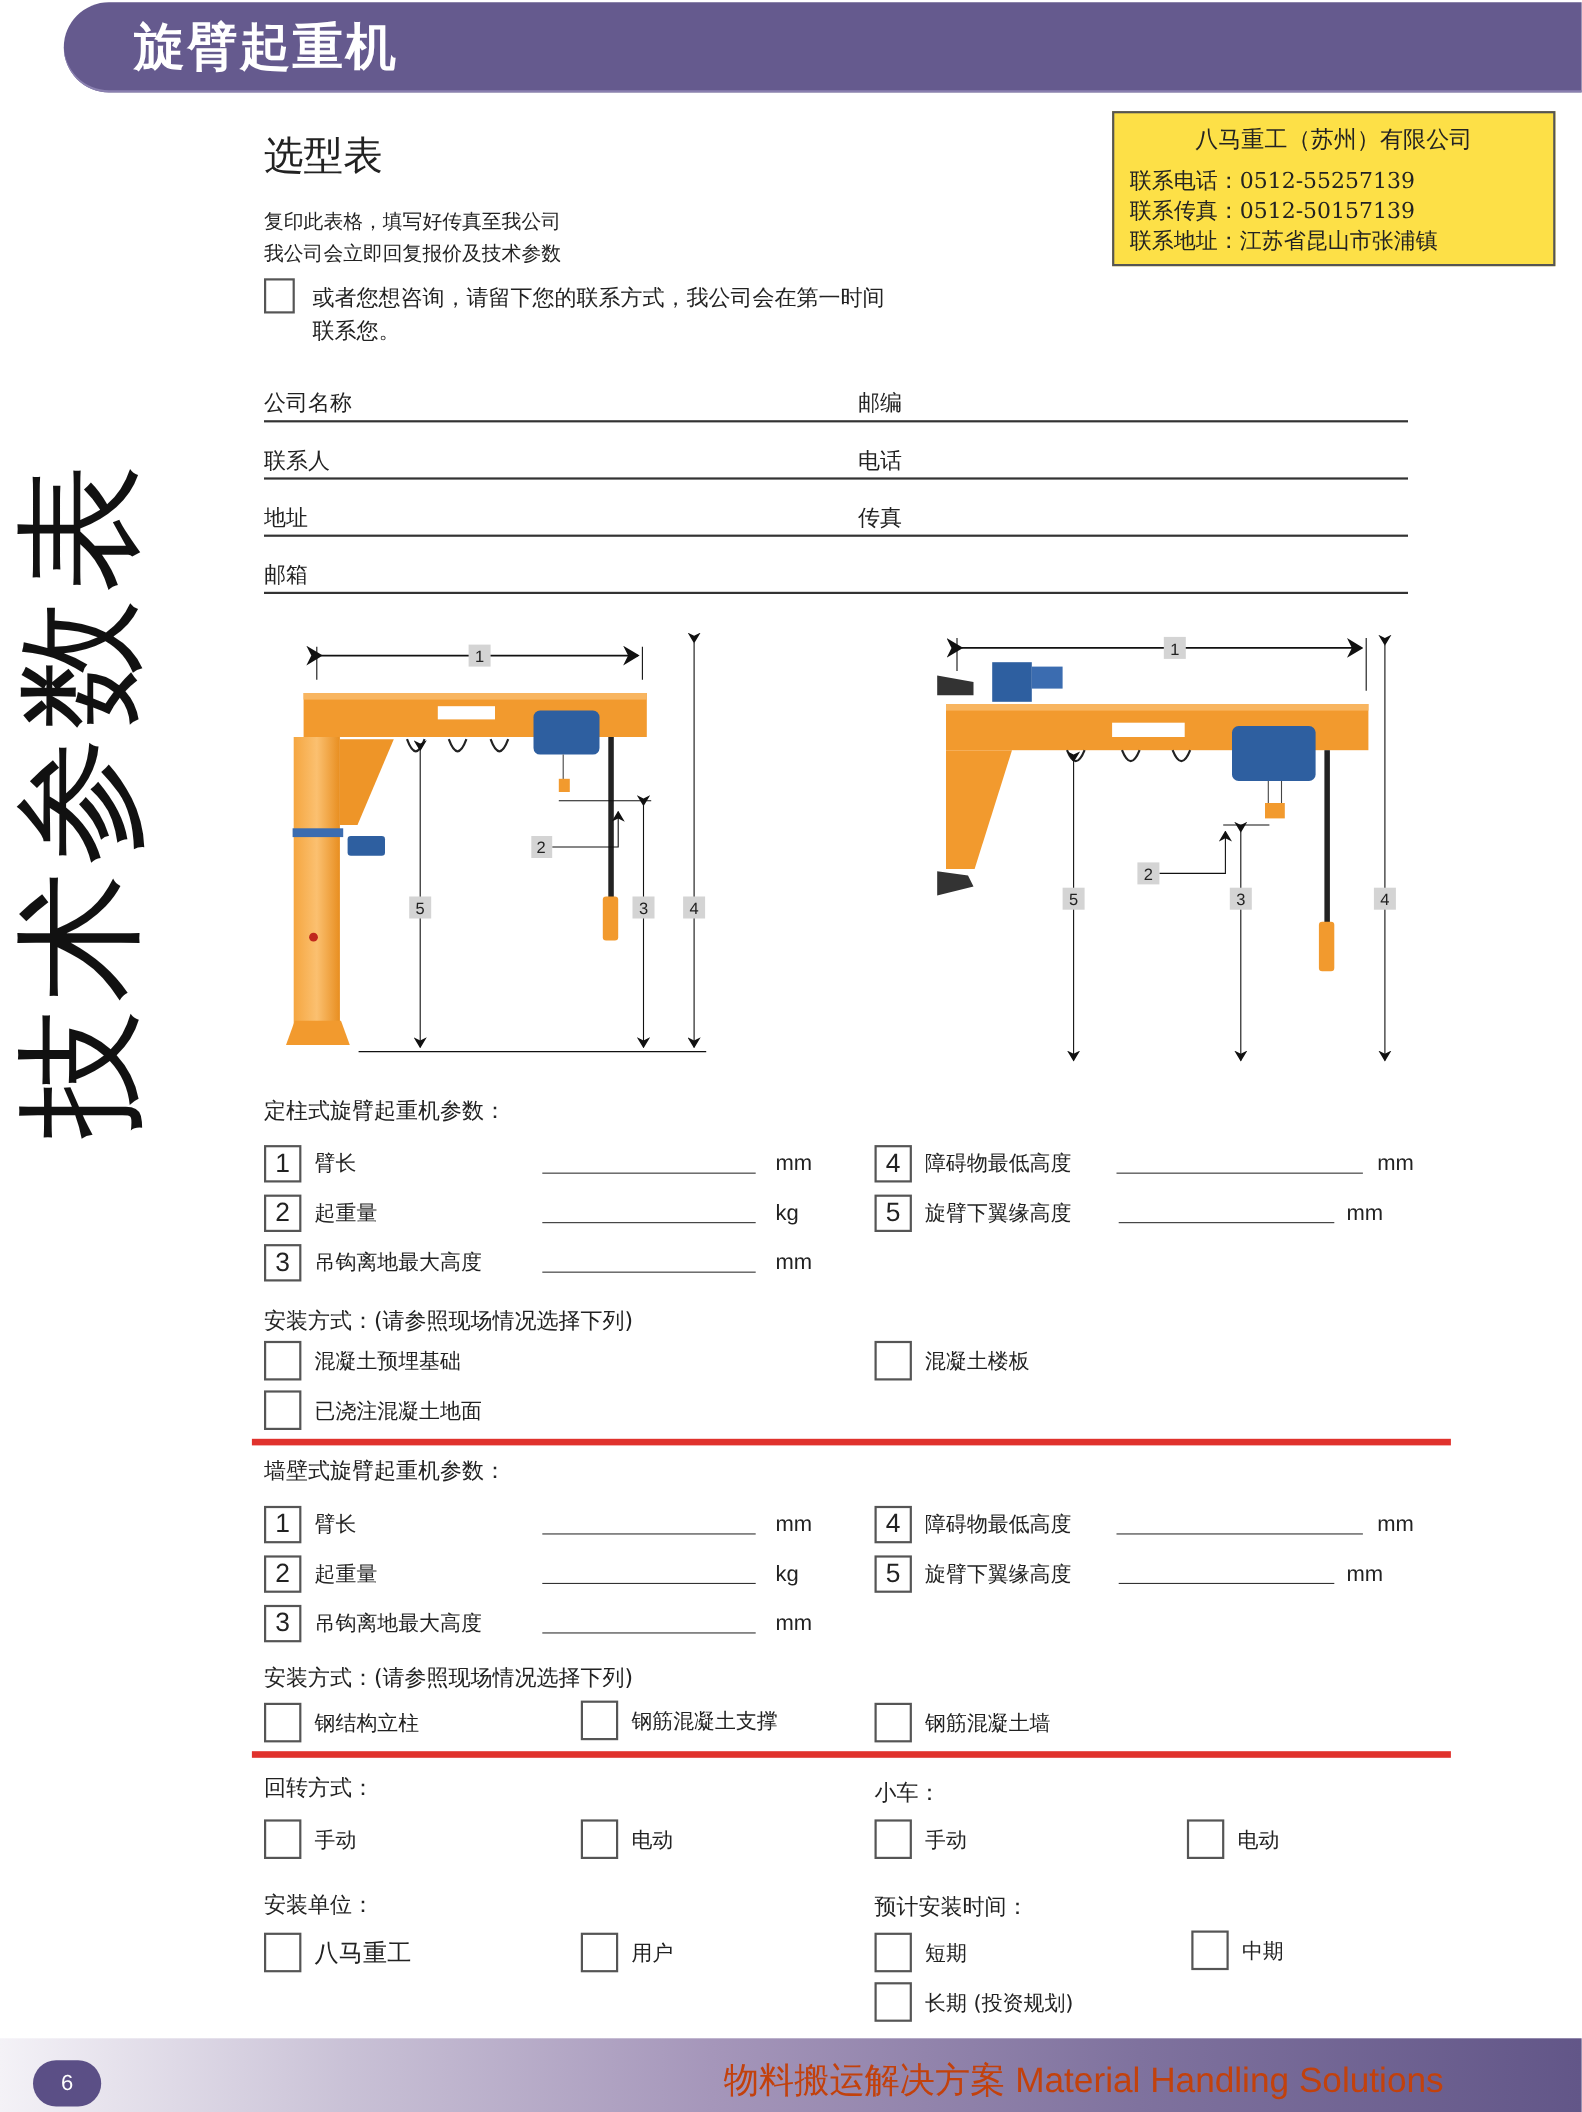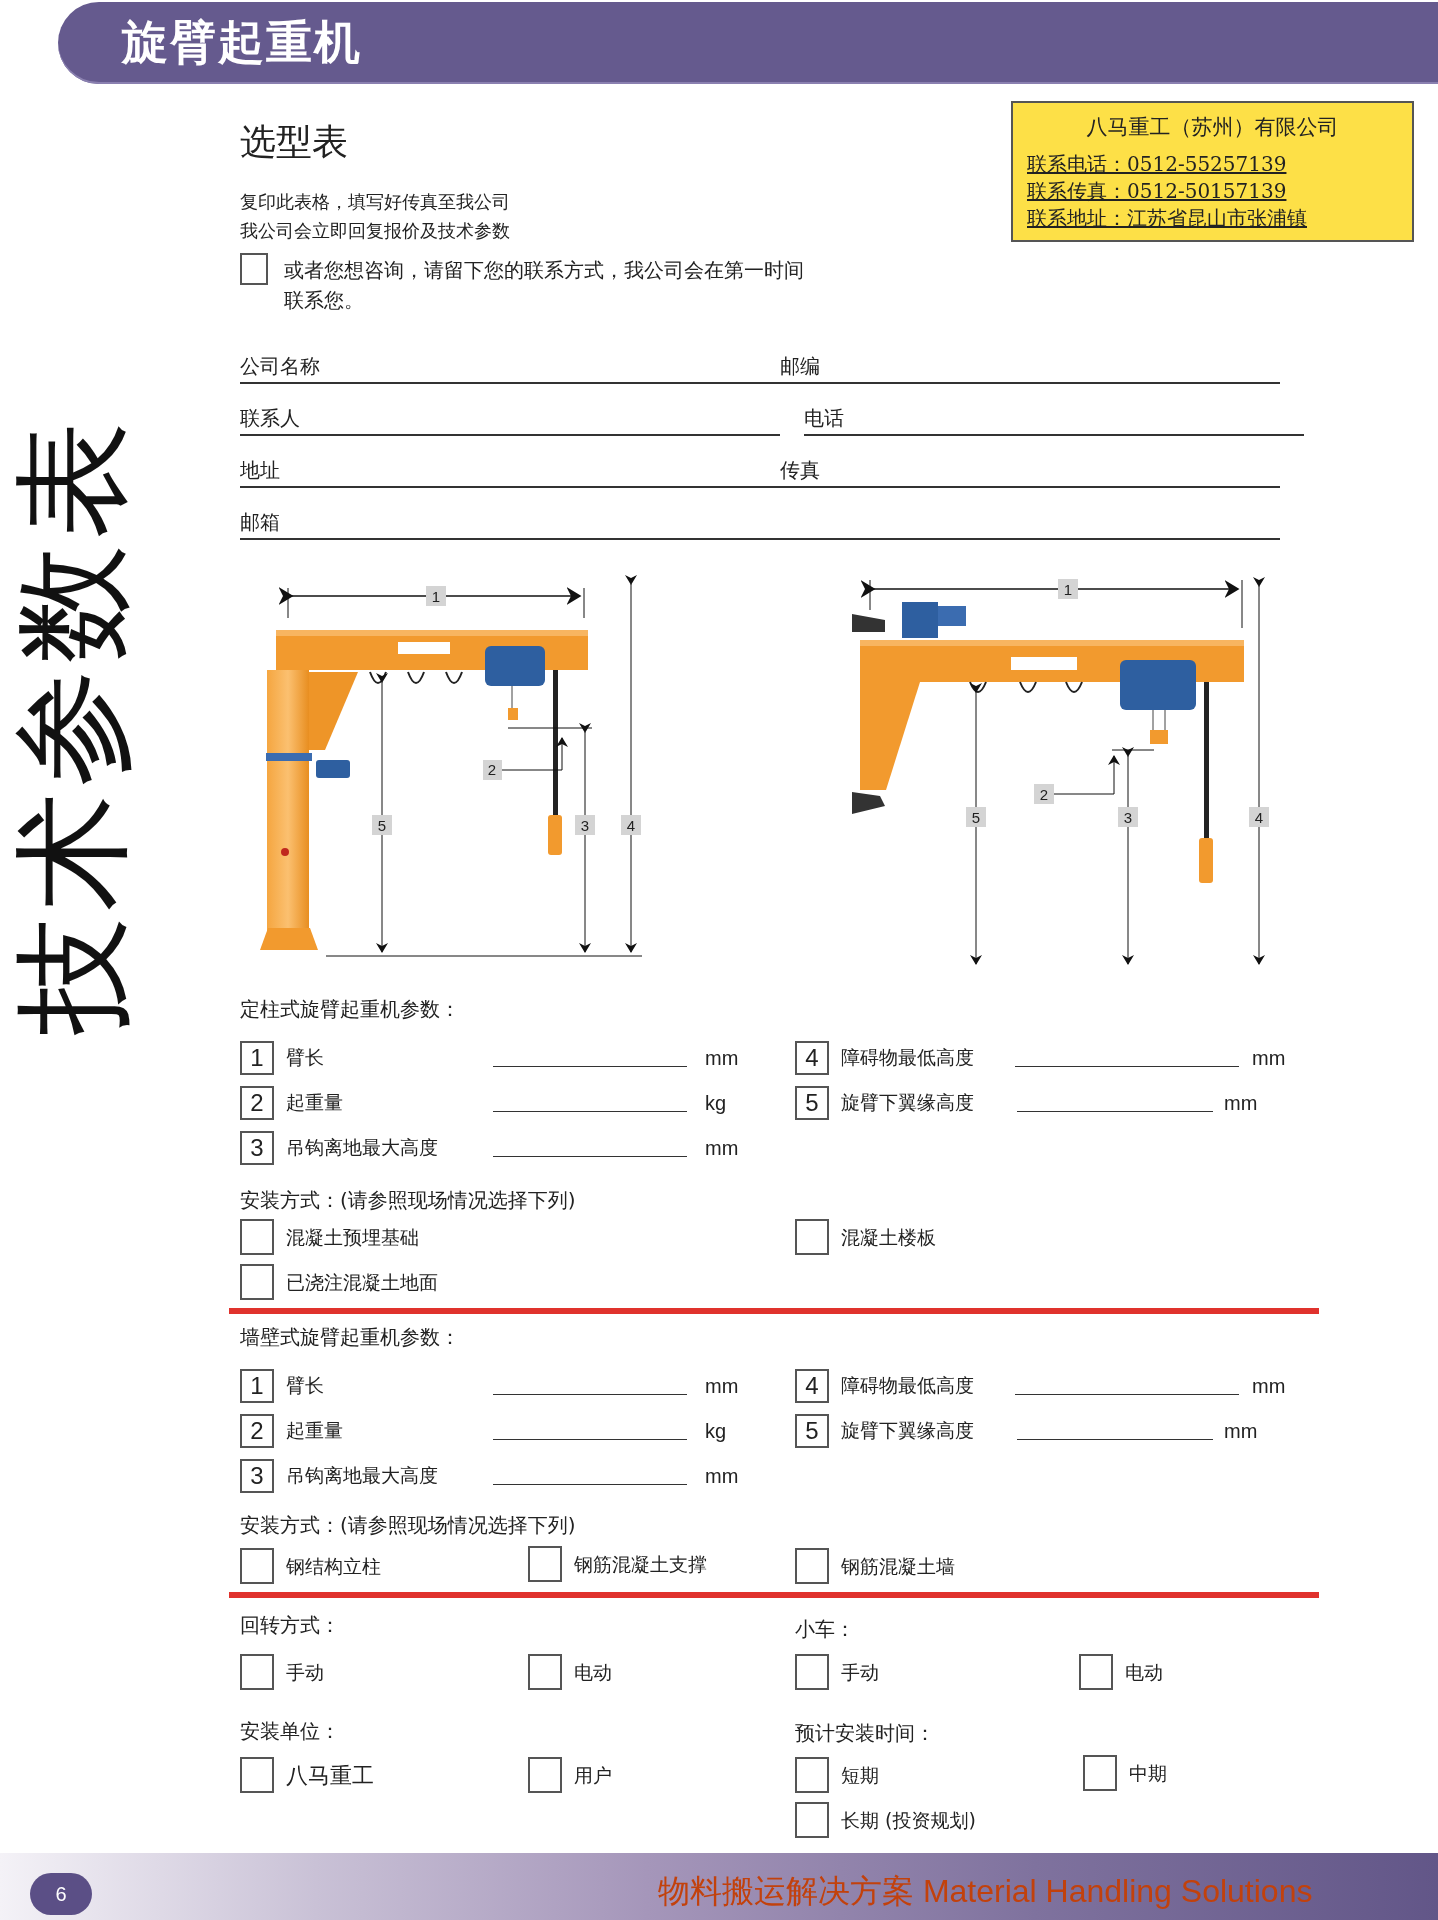--- a/index.html
+++ b/index.html
@@ -29,21 +29,21 @@
       font-family: "DejaVu Sans", sans-serif; white-space: nowrap;
     }
 
     
     .contact-box {
       position: absolute; left: 1011px; top: 101px; width: 403px; height: 141px;
       border: 2px solid #555; background: #fde047; padding: 8px 14px;
       font-family: "DejaVu Serif", serif;
     }
     .contact-company { font-size: 21px; text-align: center; margin: 2px 0 10px; color: #222; }
-    .contact-line { font-size: 20px; line-height: 27px; color: #222; white-space: nowrap; text-decoration: underline; }
+    .contact-line { font-size: 20px; line-height: 27px; color: #222; white-space: nowrap; }
 
     
     .form-title { position: absolute; left: 240px; top: 118px; font-size: 36px; color: #222; }
     .intro { position: absolute; left: 240px; top: 187px; font-size: 18px; line-height: 29px; color: #222; }
     .consult { position: absolute; left: 240px; top: 253px; }
     .consult .cb { position: absolute; left: 0; top: 0; }
     .consult-text { position: absolute; left: 44px; top: 2px; width: 520px; font-size: 20px; line-height: 30px; color: #222; }
 
     .cb {
       display: inline-block; width: 28px; height: 32px; border: 2px solid #555; background: #fff;
@@ -118,21 +118,21 @@
 
 <div class="field" style="left:240px; top:340px; width:540px;">
   <span class="field-label">公司名称</span>
 </div>
 <div class="field" style="left:780px; top:340px; width:500px;font-family:Liberation Serif, serif;">
   <span class="field-label">邮编</span>
 </div>
 <div class="field" style="left:240px; top:392px; width:540px;">
   <span class="field-label">联系人</span>
 </div>
-<div class="field" style="left:780px; top:392px; width:500px;margin-left:24px;">
+<div class="field" style="left:780px; top:392px; width:500px;">
   <span class="field-label">电话</span>
 </div>
 <div class="field" style="left:240px; top:444px; width:540px;">
   <span class="field-label">地址</span>
 </div>
 <div class="field" style="left:780px; top:444px; width:500px;">
   <span class="field-label">传真</span>
 </div>
 <div class="field" style="left:240px; top:496px; width:1040px;">
   <span class="field-label">邮箱</span>

